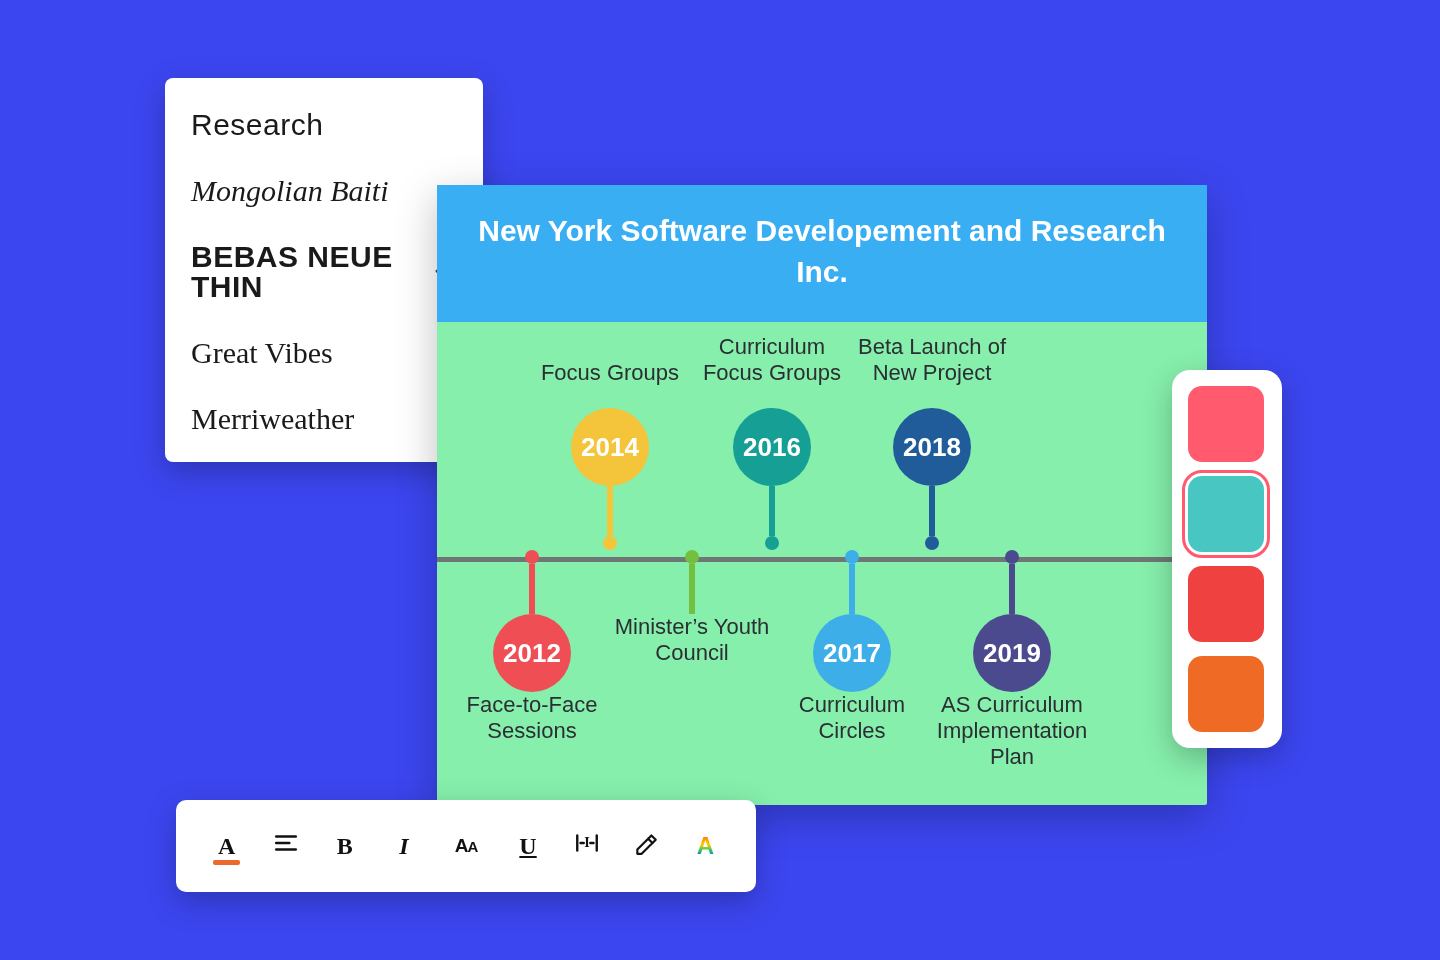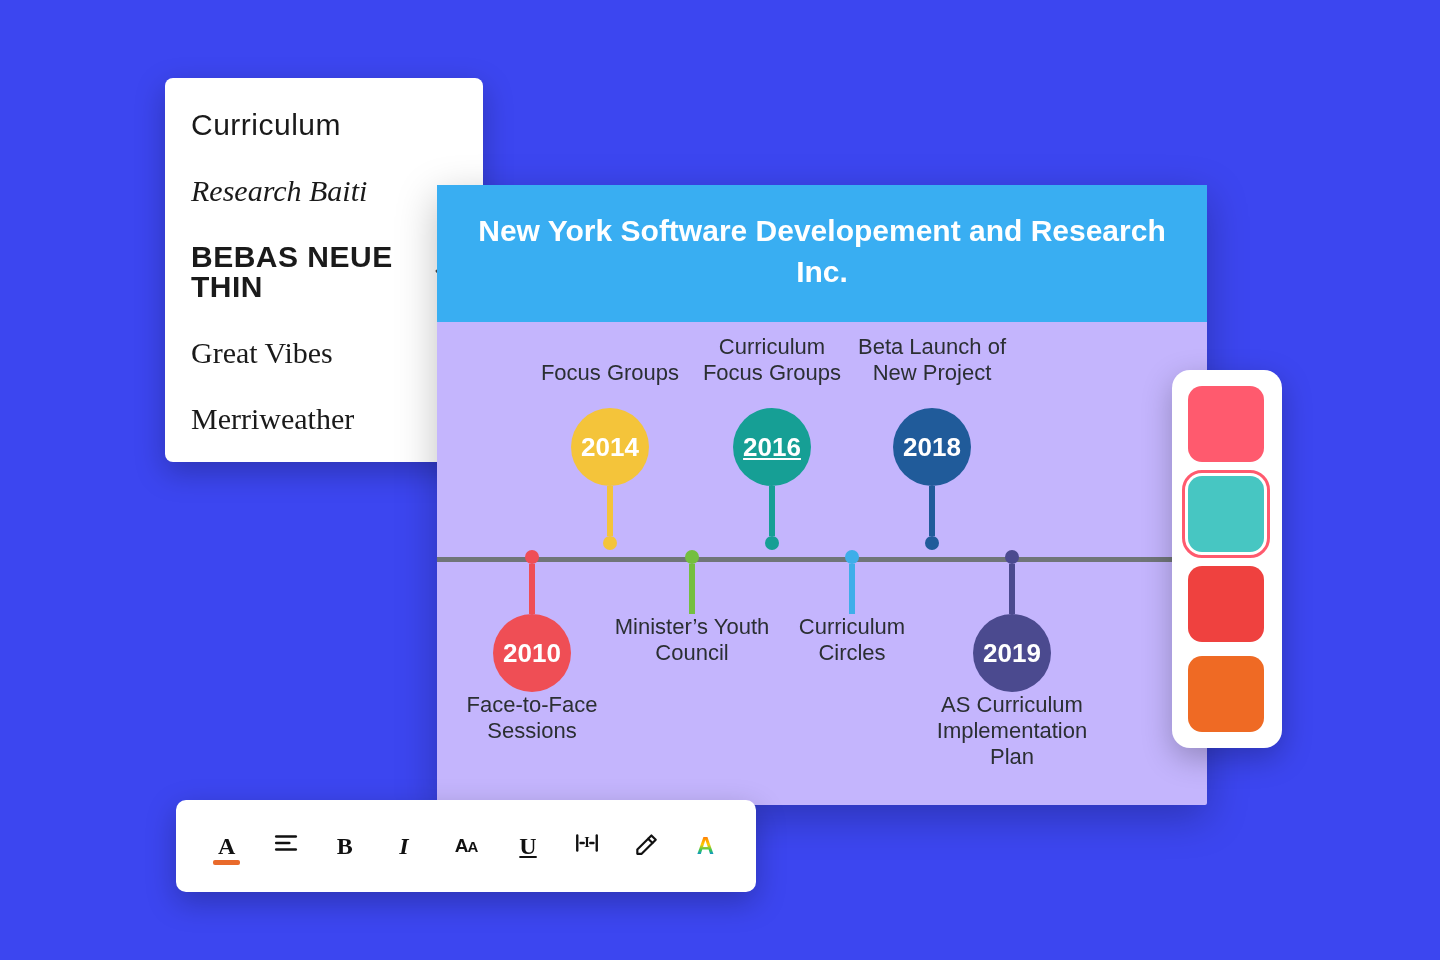--- a/index.html
+++ b/index.html
@@ -39,21 +39,21 @@
   .font-merri      { font-family: Georgia, "Times New Roman", serif; font-size: 30px; }
   .check-icon svg { width: 24px; height: 24px; }
 
   
   .canvas {
     position: absolute;
     left: 437px;
     top: 185px;
     width: 770px;
     height: 620px;
-    background: #c4b5fd;
+    background: #86efac;
     border-radius: 2px;
     box-shadow: 0 12px 40px rgba(0,0,0,.25);
   }
   .canvas-header {
     background: #39aef2;
     color: #fff;
     text-align: center;
     padding: 26px 40px 30px;
     font-family: Arial, sans-serif;
     font-weight: 700;
@@ -186,24 +186,24 @@
     -webkit-background-clip: text;
     background-clip: text;
     color: transparent;
   }
 </style>
 </head>
 <body>
 
 <div class="font-panel" id="font-panel">
     <div class="font-row">
-      <span class="sample font-comfortaa">Curriculum</span>
-    </div>
-    <div class="font-row">
-      <span class="sample font-mongolian">Research Baiti</span>
+      <span class="sample font-comfortaa">Research</span>
+    </div>
+    <div class="font-row">
+      <span class="sample font-mongolian">Mongolian Baiti</span>
     </div>
     <div class="font-row">
       <span class="sample font-bebas">BEBAS NEUE THIN</span>
       <span class="check-icon"><svg viewBox="0 0 24 24" fill="none" stroke="#4a4a4a" stroke-width="3" stroke-linecap="round" stroke-linejoin="round">
           <polyline points="4 13 9 18 20 6"></polyline>
         </svg></span>
     </div>
     <div class="font-row">
       <span class="sample font-greatvibes">Great Vibes</span>
     </div>
@@ -213,43 +213,44 @@
   </div>
 
 <div class="canvas">
   <div class="canvas-header">New York Software Developement and Research Inc.</div>
   <div class="timeline-area">
     <div class="axis"></div>
     <div id="events-host">
         <div class="event down pos-0">
           <div class="dot" style="background: rgb(239, 78, 85);"></div>
           <div class="stem" style="background: rgb(239, 78, 85);"></div>
-          <div class="bubble" style="background: rgb(239, 78, 85);">2010</div>
+          <div class="bubble" style="background: rgb(239, 78, 85);">2012</div>
           <div class="label">Face-to-Face Sessions</div>
         </div>
         <div class="event up pos-1">
           <div class="label">Focus Groups</div>
           <div class="bubble" style="background: rgb(244, 196, 58);">2014</div>
           <div class="stem" style="background: rgb(244, 196, 58);"></div>
           <div class="dot" style="background: rgb(244, 196, 58);"></div>
         </div>
         <div class="event down pos-2">
           <div class="dot" style="background: rgb(116, 191, 63);"></div>
           <div class="stem" style="background: rgb(116, 191, 63);"></div>
           <div class="label">Minister’s Youth Council</div>
         </div>
         <div class="event up pos-3">
           <div class="label">Curriculum Focus Groups</div>
-          <div class="bubble" style="background: rgb(22, 159, 149); text-decoration: underline;">2016</div>
+          <div class="bubble" style="background: rgb(22, 159, 149);">2016</div>
           <div class="stem" style="background: rgb(22, 159, 149);"></div>
           <div class="dot" style="background: rgb(22, 159, 149);"></div>
         </div>
         <div class="event down pos-4">
           <div class="dot" style="background: rgb(62, 174, 233);"></div>
           <div class="stem" style="background: rgb(62, 174, 233);"></div>
+          <div class="bubble" style="background: rgb(62, 174, 233);">2017</div>
           <div class="label">Curriculum Circles</div>
         </div>
         <div class="event up pos-5">
           <div class="label">Beta Launch of New Project</div>
           <div class="bubble" style="background: rgb(32, 91, 154);">2018</div>
           <div class="stem" style="background: rgb(32, 91, 154);"></div>
           <div class="dot" style="background: rgb(32, 91, 154);"></div>
         </div>
         <div class="event down pos-6">
           <div class="dot" style="background: rgb(75, 74, 143);"></div>

